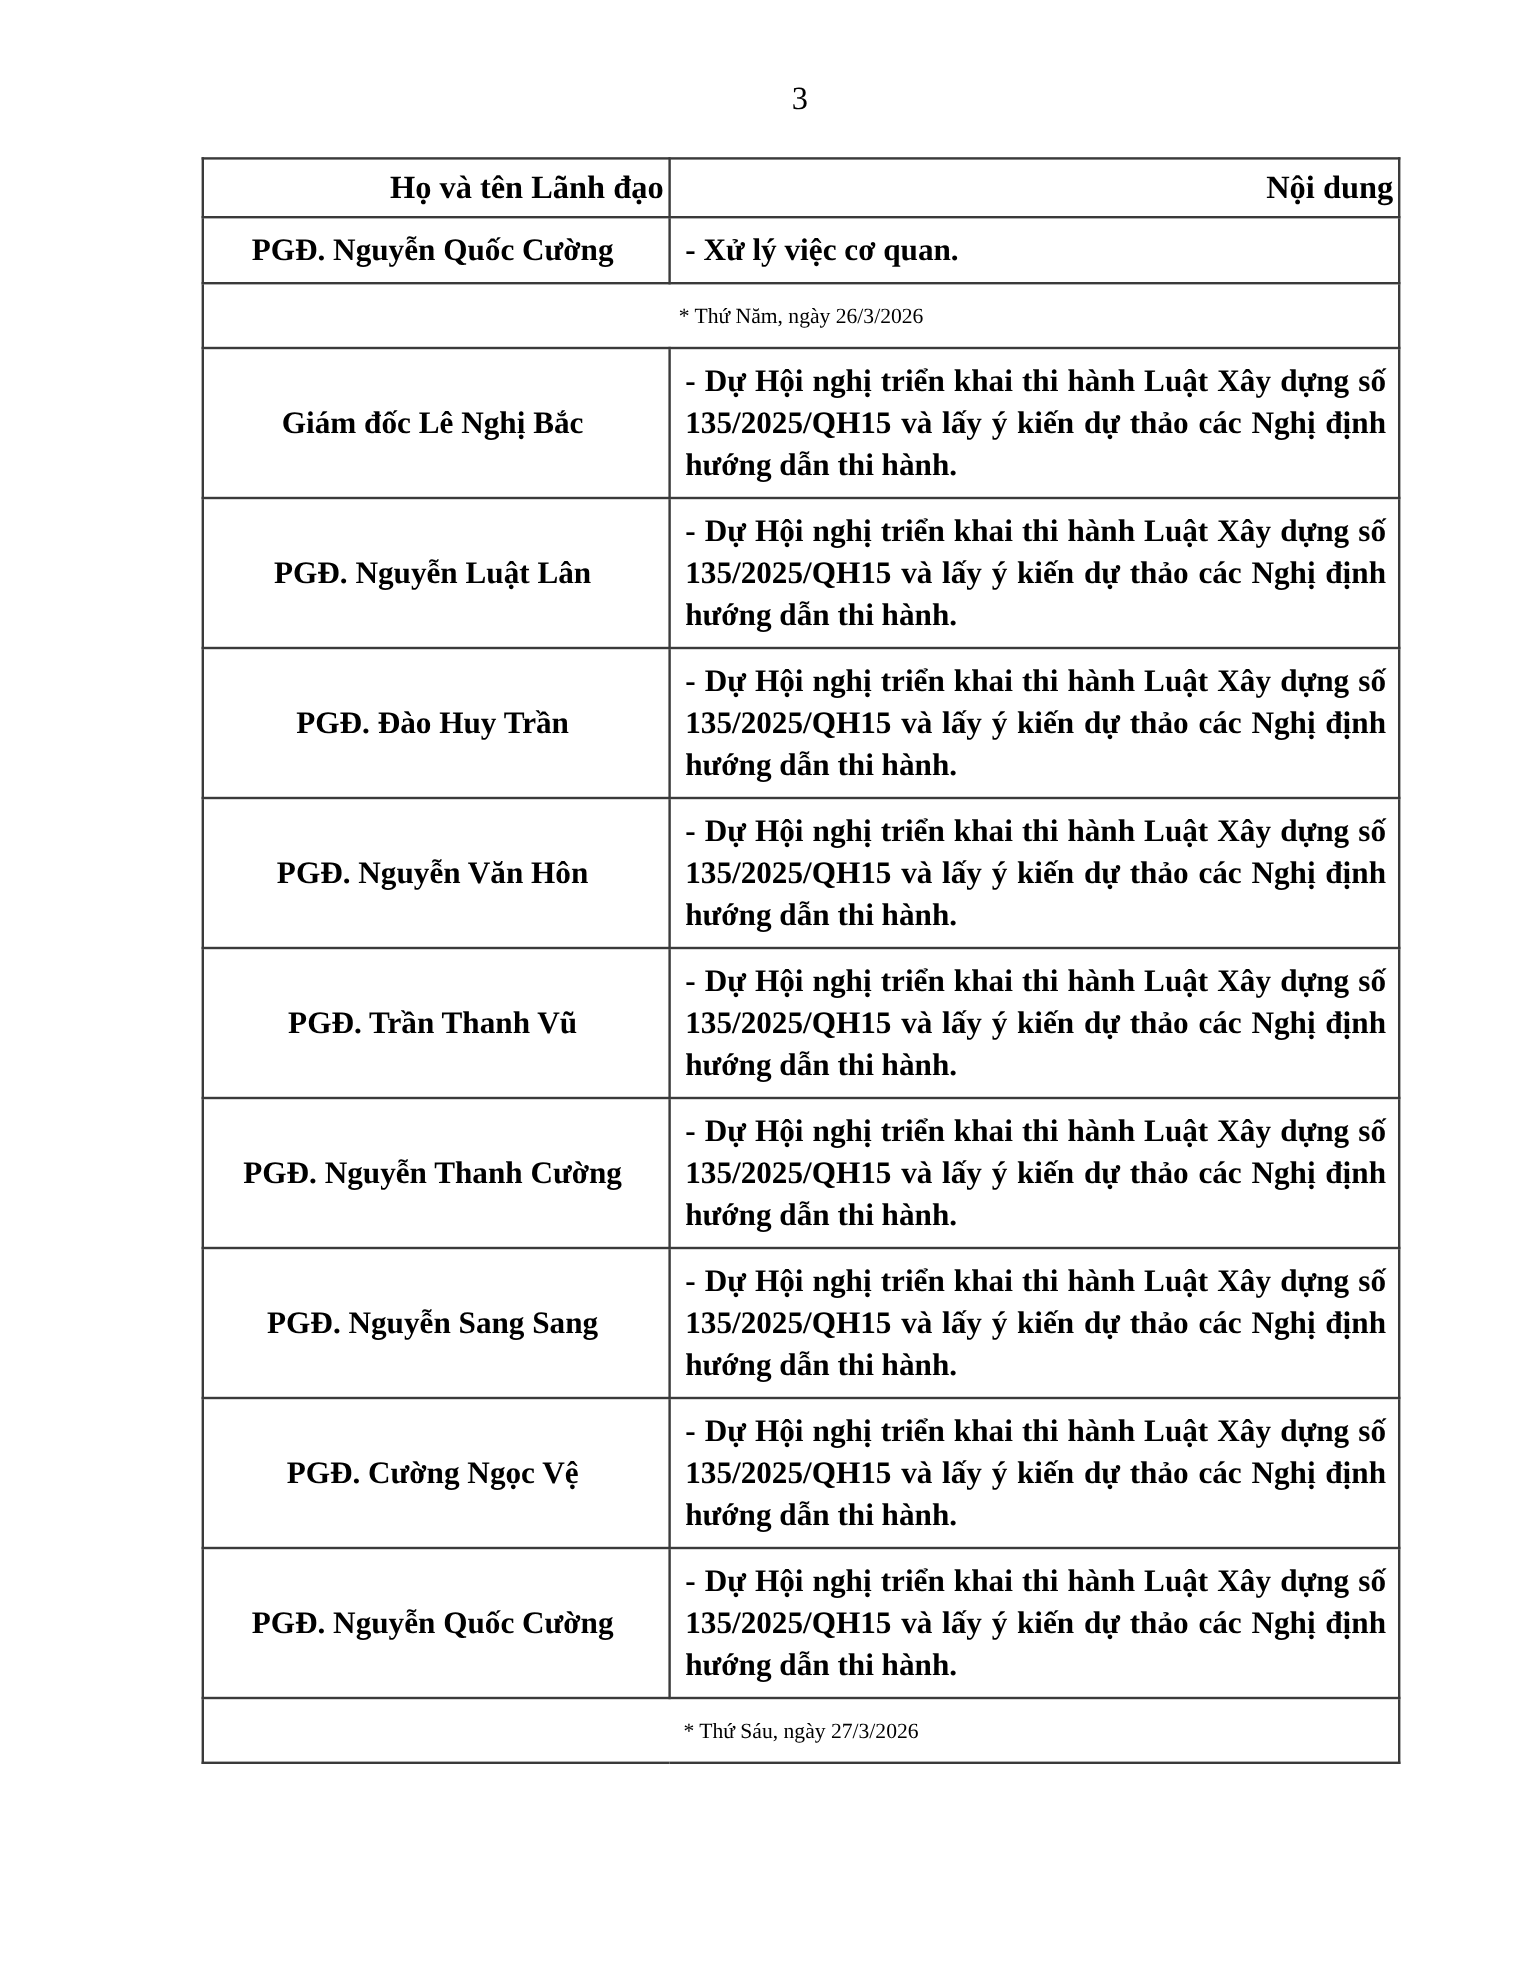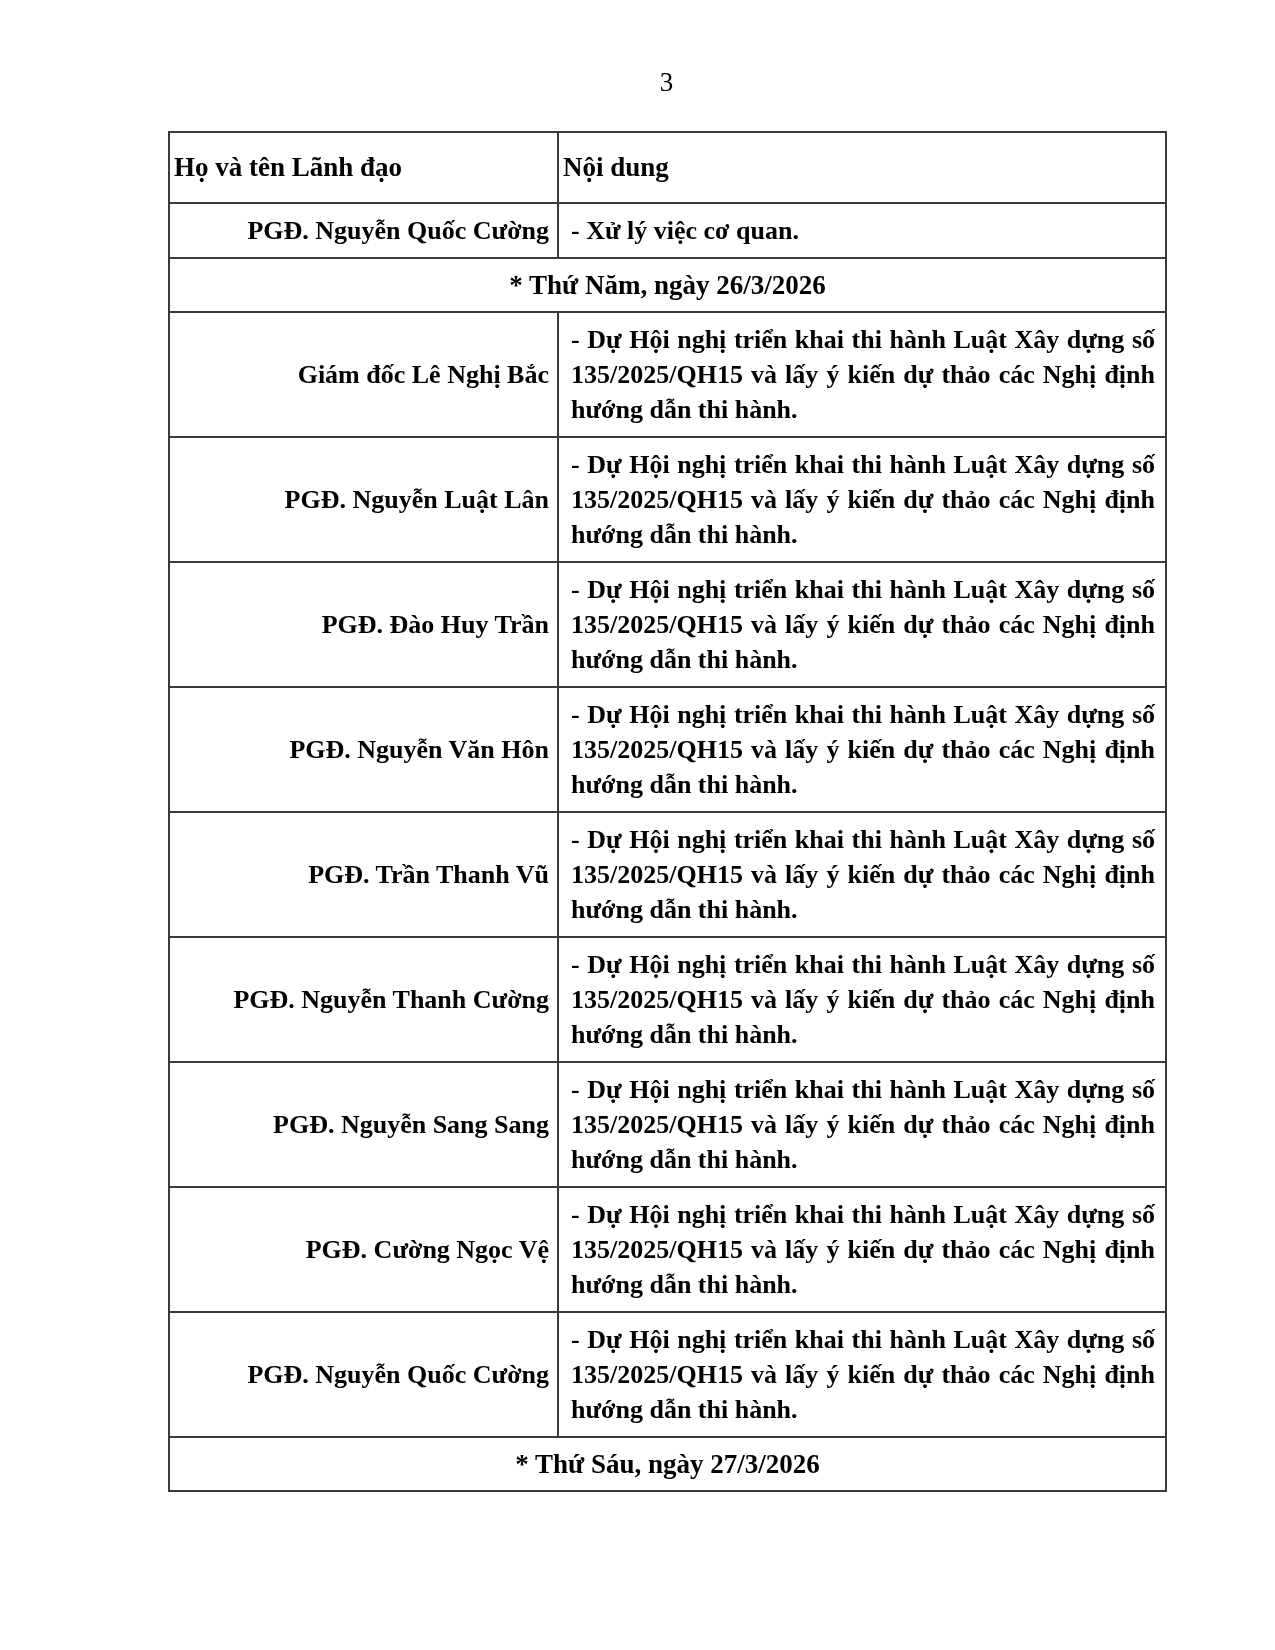--- a/index.html
+++ b/index.html
@@ -35,41 +35,41 @@
   table.schedule col.col-content { width: 608px; }
   table.schedule th,
   table.schedule td {
     border: 2px solid #3a3a3a;
     vertical-align: middle;
     overflow: hidden;
   }
   th.header-cell {
     font-size: 27px;
     font-weight: bold;
-    text-align: left;
-    padding: 17px 4px;
+    text-align: right;
+    padding: 6px 4px;
     line-height: 35px;
   }
   td.name-cell {
     font-size: 26px;
     font-weight: bold;
-    text-align: right;
+    text-align: center;
     padding: 9px 8px 9px 2px;
     line-height: 35px;
   }
   td.content-cell {
     font-size: 26px;
     text-align: justify;
     padding: 9px 10px 9px 12px;
     line-height: 35px;
     font-weight: bold;
   }
   td.day-cell {
-    font-size: 27px;
-    font-weight: bold;
+    font-size: 18px;
+    font-weight: normal;
     text-align: center;
     padding: 8px 8px;
     line-height: 36px;
   }
 </style>
 </head>
 <body>
 
 <div class="page-number">3</div>
 

